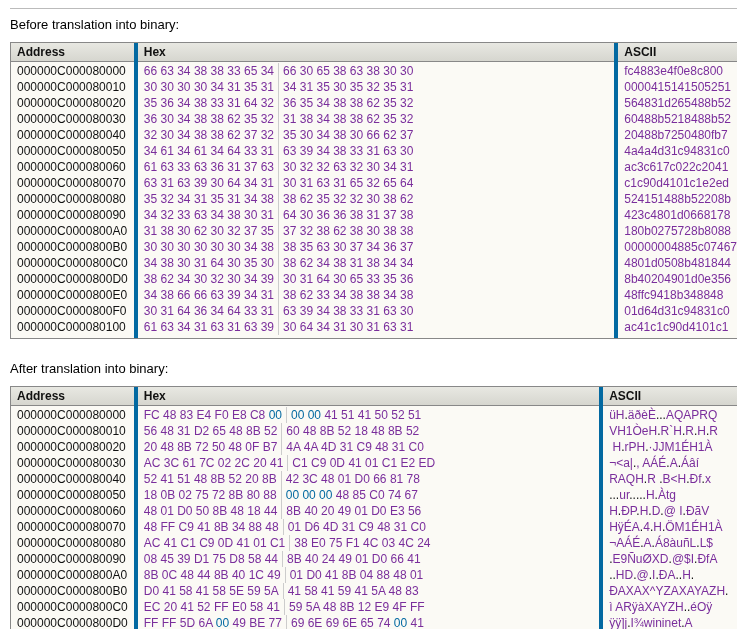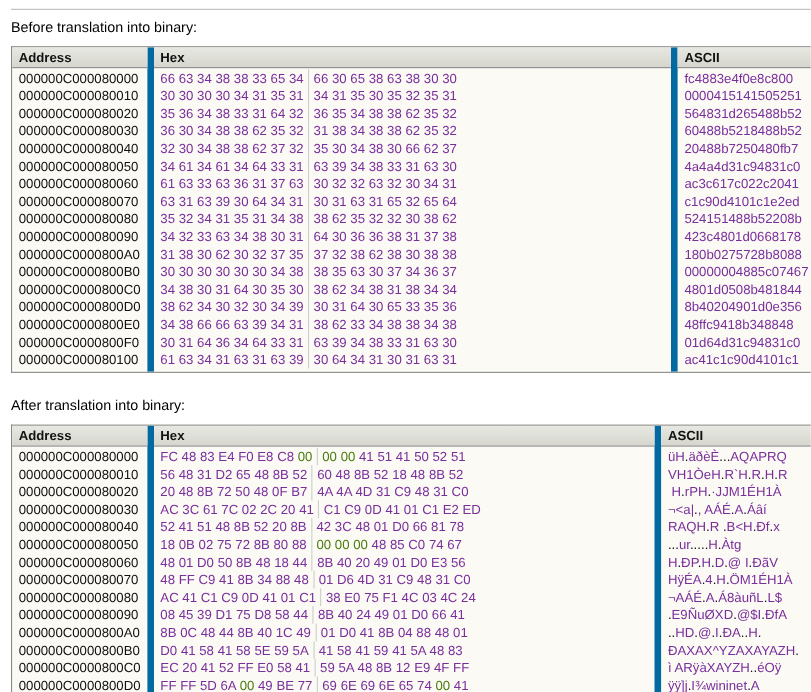--- a/index.html
+++ b/index.html
@@ -1,29 +1,29 @@
 <!DOCTYPE html>
 <html><head>
 <meta charset="utf-8">
 <style>
   html,body{margin:0;padding:0;background:#fff;font-family:Verdana,Geneva,sans-serif;font-size:12px;color:#000}
   .wrap{width:737px;padding:8px 10px 12px}
   hr.top{border:0;border-top:1px solid #bbb;margin:0 0 8px}
   .caption{font-size:13px;margin:2px 0 10px}
   .hexpanel{border:1px solid #888;border-right:0;display:flex;background:#fbfaf5;overflow:hidden}
-  .col{border-right:6px solid #0369a1}
+  .col{border-right:4px solid #0369a1}
   .hdr{background:linear-gradient(#e8e8e2,#d6d6cf);border-bottom:1px solid #888;padding:2px 6px;font-size:12px;color:#111;font-weight:600}
   .body{font-family:Liberation Sans, sans-serif;font-size:12px;line-height:16px;white-space:pre;padding:1px 6px 3px;color:#7a2e9c}
   .addr .body{color:#111}
   .hexcol{flex:1 1 auto}
   .hexline{display:flex}
   .hexgrp{padding-right:4px}
   .hexgrp+.hexgrp{border-left:1px solid #ccc;padding-left:4px}
   .b{color:#7a2e9c}
-  .z{color:#4d7c0f}
+  .z{color:#0369a1}
   .ascii .body{color:#7a2e9c}
   .ascii .k{color:#111}
   .spacer{height:20px}
 </style>
 </head>
 <body>
 <div class="wrap">
 
 <hr class="top">
 <div class="caption">Before translation into binary:</div>

